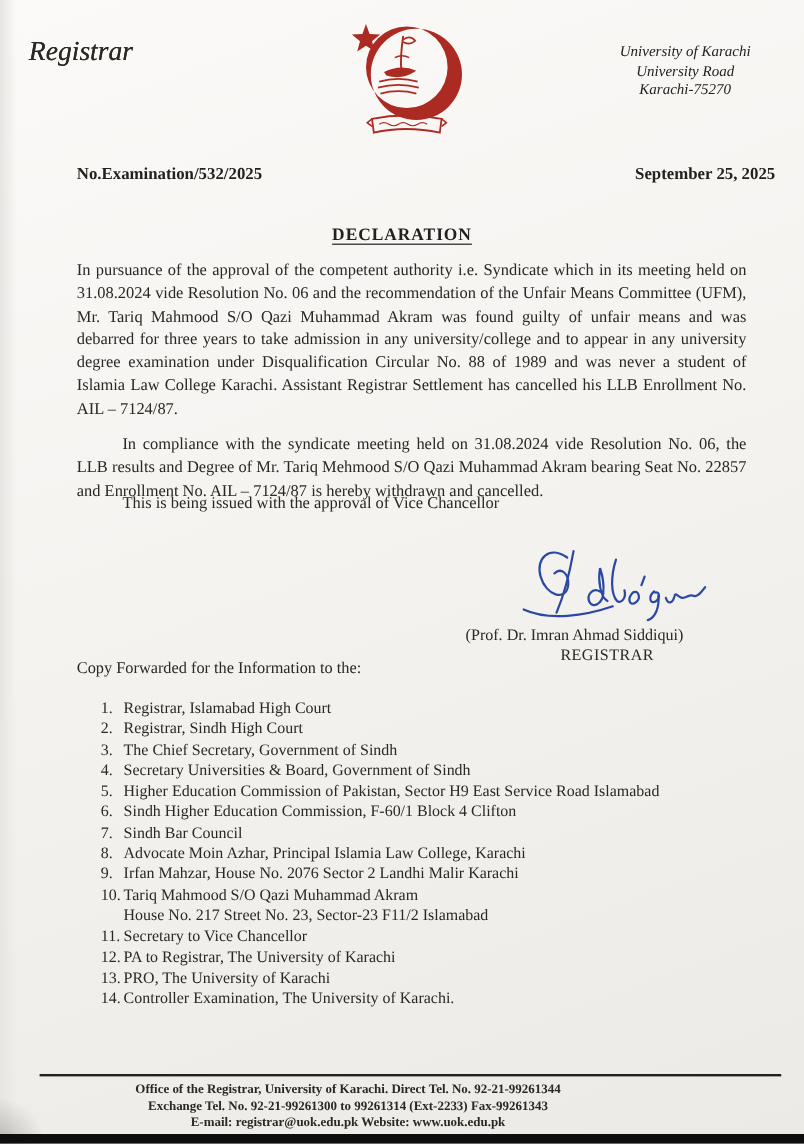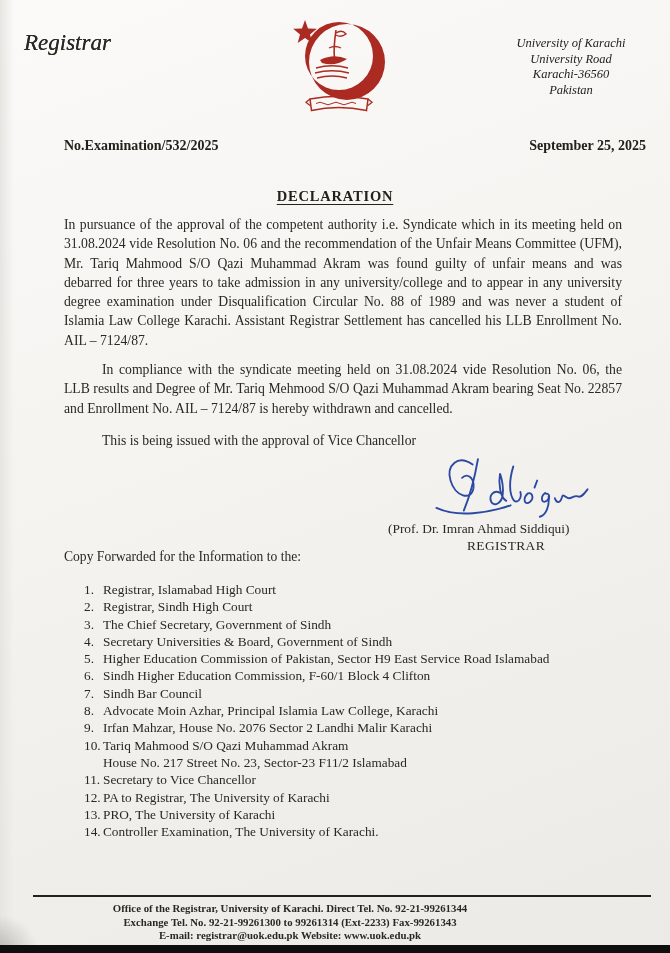--- a/index.html
+++ b/index.html
@@ -36,21 +36,21 @@
     position:absolute;left:0;top:188px;width:670px;text-align:center;
     font-weight:bold;font-size:14.5px;letter-spacing:.8px;
     text-decoration:underline;text-underline-offset:3px;color:#23211c;
   }
   .para{
     position:absolute;left:64px;width:558px;margin:0;
     font-size:13.7px;line-height:19.3px;text-align:justify;color:#2a2822;
   }
   .p1{top:215px;}
   .p2{top:360px;text-indent:38px;}
-  .p3{top:431px;text-indent:38px;text-align:left;}
+  .p3{top:409px;text-indent:38px;text-align:left;}
   .sig{position:absolute;left:424px;top:447px;}
   .sig-name{
     position:absolute;left:388px;top:521px;width:236px;text-align:left;
     font-size:13.4px;color:#2a2822;
   }
   .sig-title{
     position:absolute;left:388px;top:538px;width:236px;text-align:center;
     font-size:13.4px;letter-spacing:.4px;color:#2a2822;
   }
   .cc-head{position:absolute;left:64px;top:549px;font-size:13.6px;color:#2a2822;}
@@ -97,22 +97,21 @@
 
     <path class="logo-stroke" stroke-width="1.5" d="M34,85 Q62,79.5 92,85 L90.5,96.5 Q62,90.5 35.5,96.5 Z" transform="translate(-7,0)"></path>
     <path class="logo-stroke" stroke-width="1" d="M33,89.5 q4,-2.6 8,0 t8,0 t8,0 t8,0 t8,0"></path>
     <path class="logo-stroke" stroke-width="1.3" d="M27,85 l-4,3.2 l4,3.2 M85,85 l4,3.2 l-4,3.2"></path>
   </svg>
 
   <div class="addr">
 
   <div class="addr-line">University of Karachi</div>
       <div class="addr-line">University Road</div>
-      <div class="addr-line">Karachi-36560</div>
-      <div class="addr-line">Pakistan</div>
+      <div class="addr-line">Karachi-75270</div>
     </div>
 
   <div class="refrow">
     <span>No.Examination/532/2025</span>
     <span>September 25, 2025</span>
   </div>
 
   <div class="title">DECLARATION</div>
 
   <p class="para p1">In pursuance of the approval of the competent authority i.e. Syndicate which in its meeting held on 31.08.2024 vide Resolution No. 06 and the recommendation of the Unfair Means Committee (UFM), Mr. Tariq Mahmood S/O Qazi Muhammad Akram was found guilty of unfair means and was debarred for three years to take admission in any university/college and to appear in any university degree examination under Disqualification Circular No. 88 of 1989 and was never a student of Islamia Law College Karachi. Assistant Registrar Settlement has cancelled his LLB Enrollment No. AIL – 7124/87.</p>

